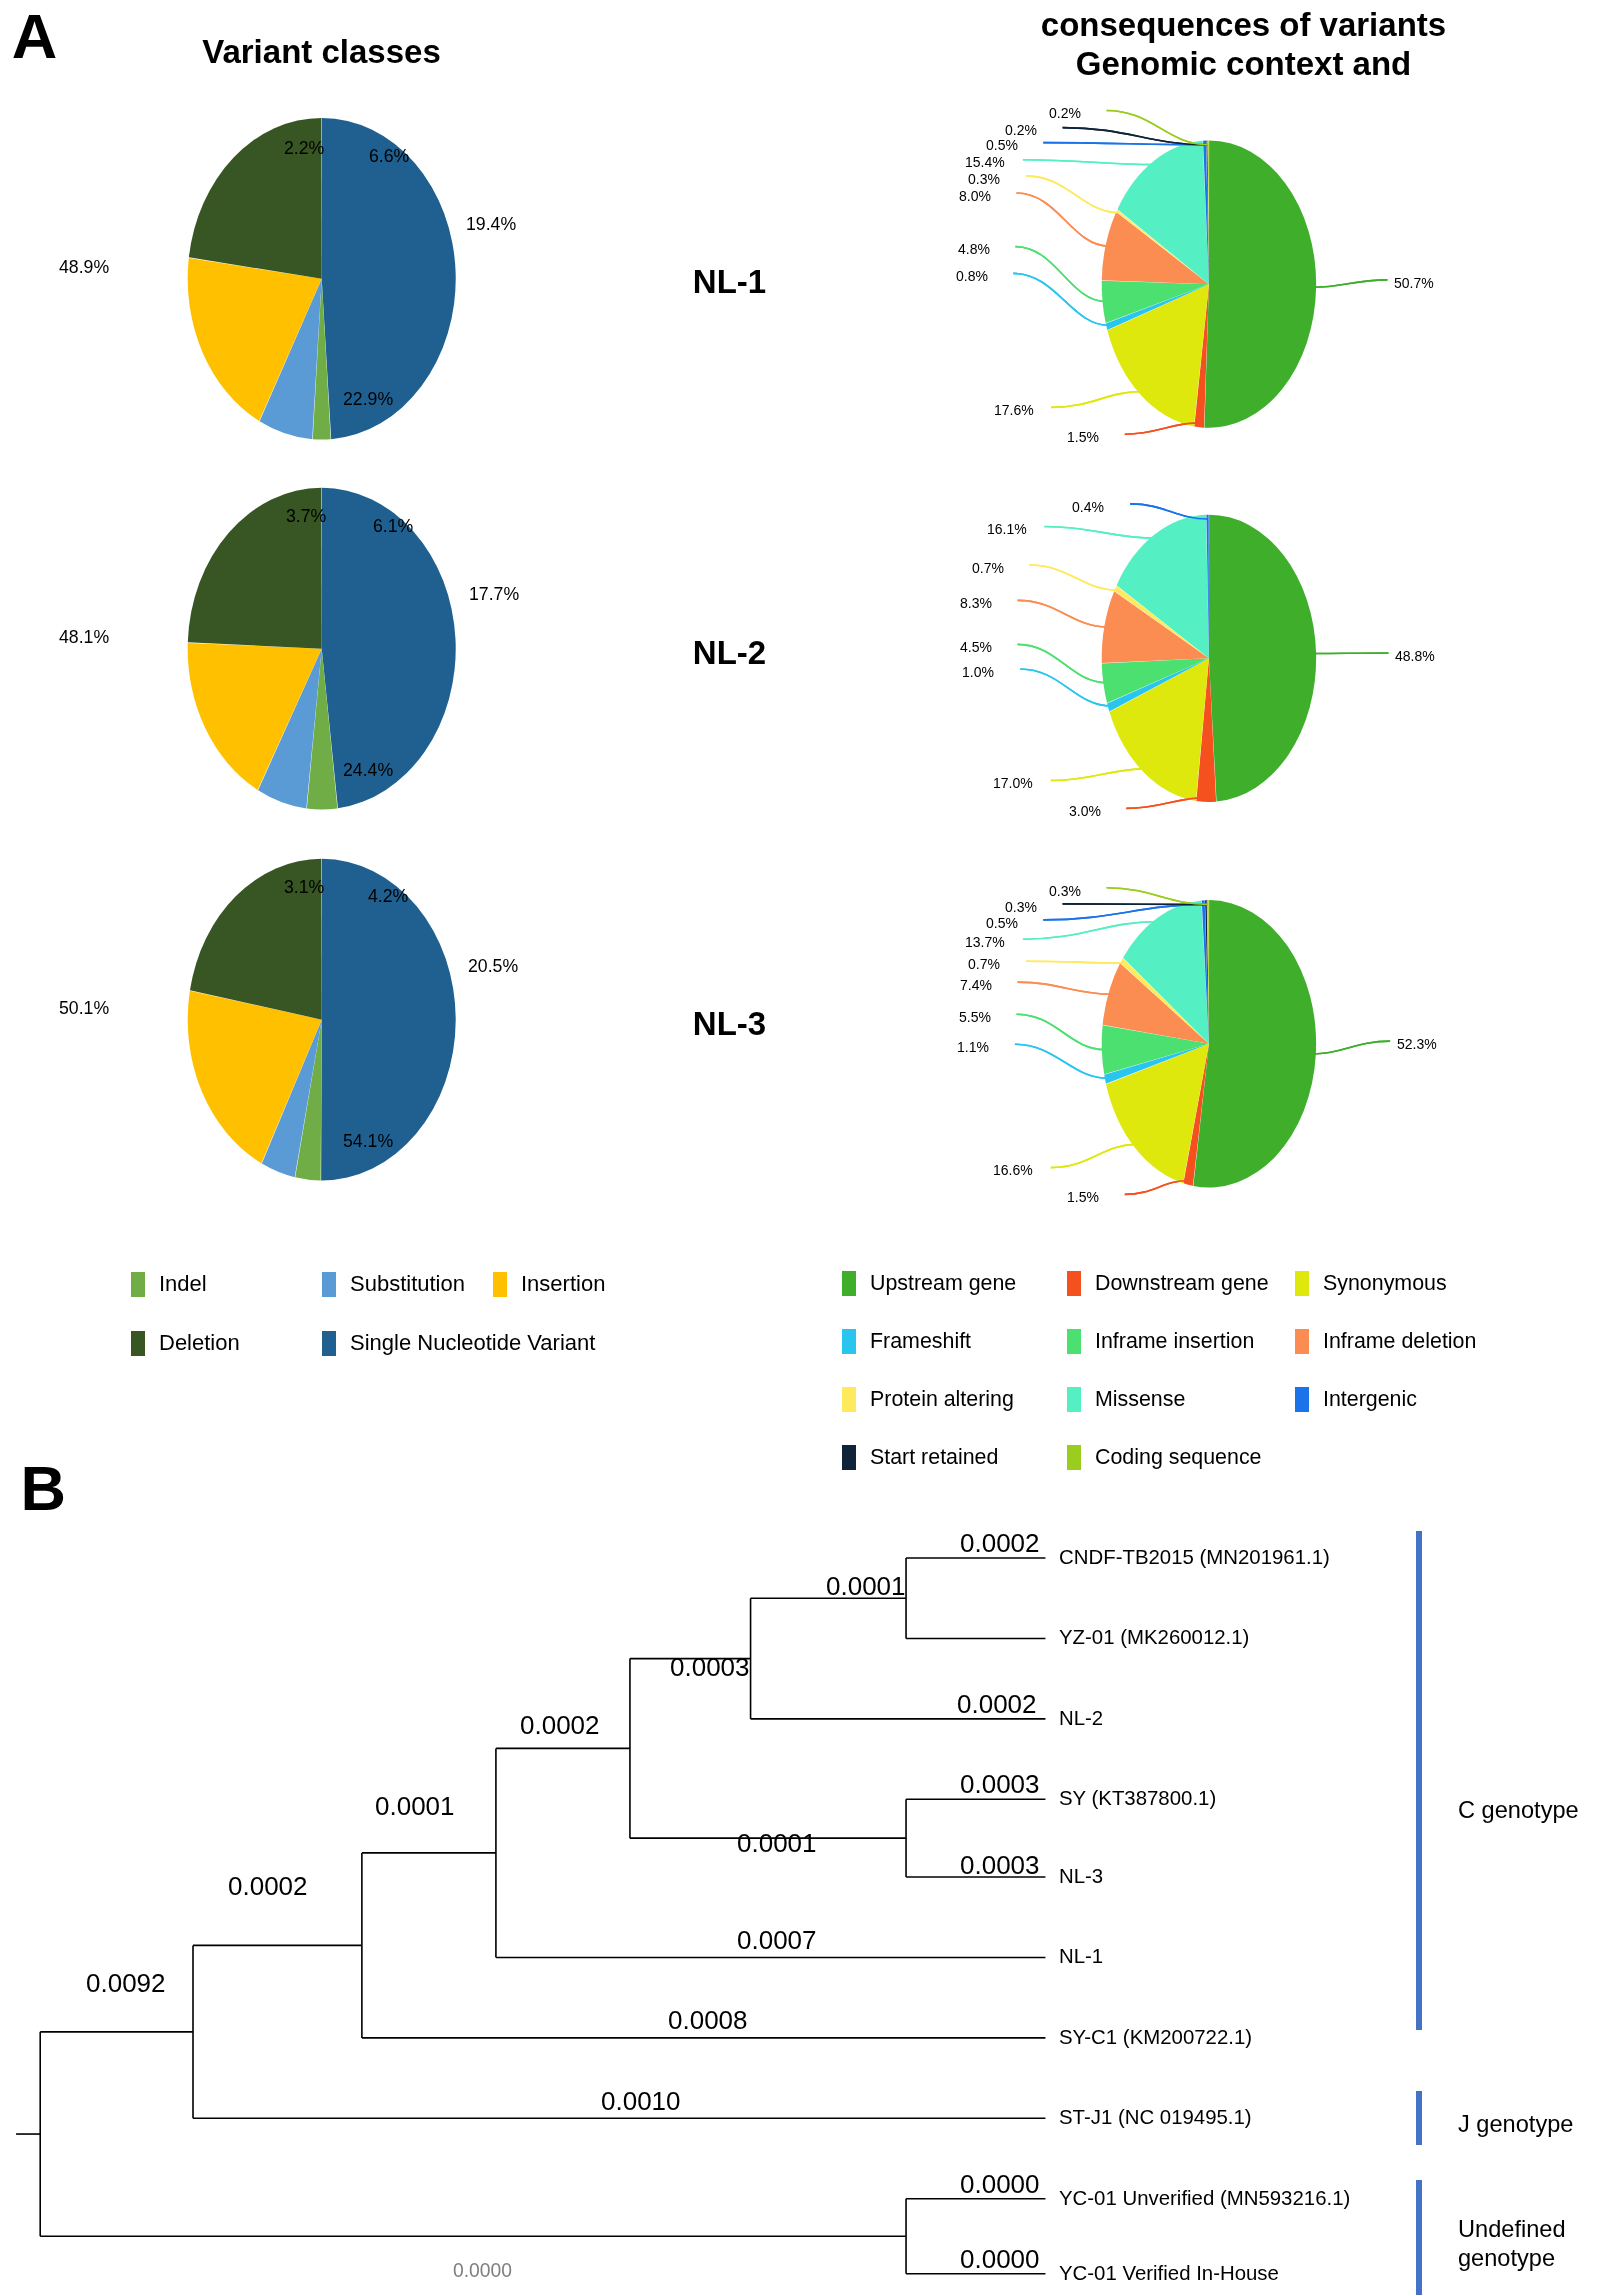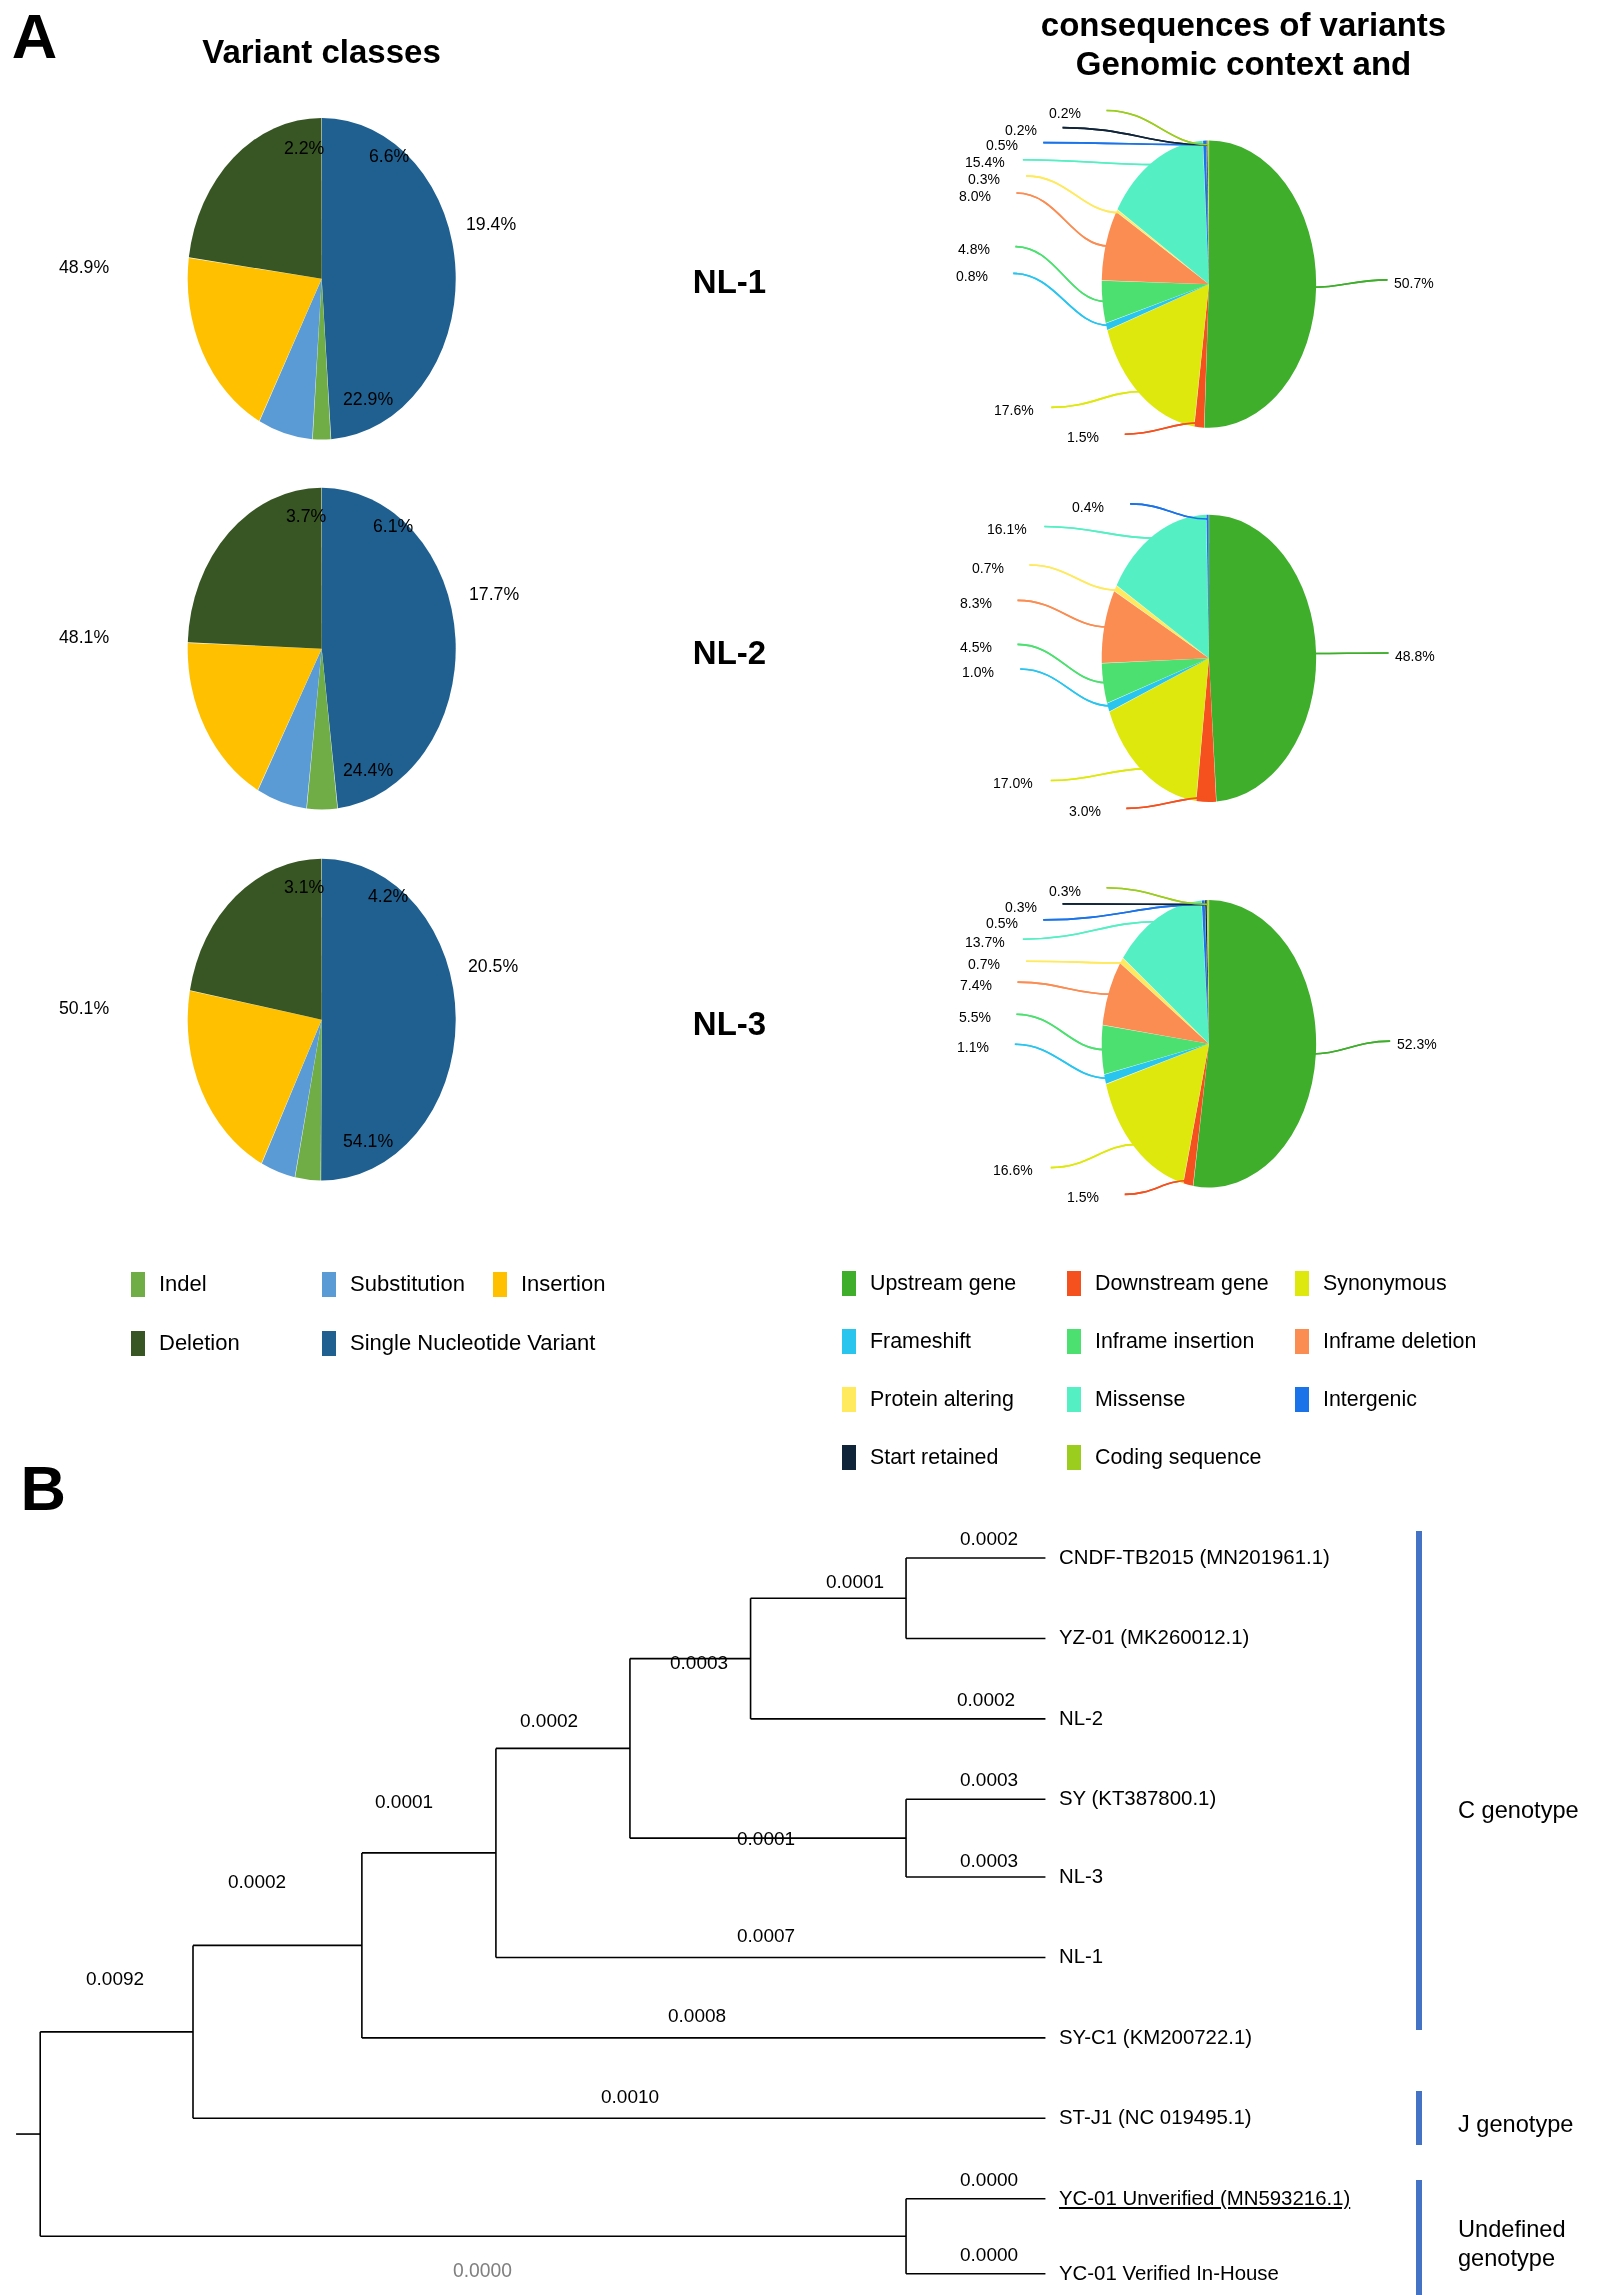--- a/index.html
+++ b/index.html
@@ -10,21 +10,21 @@
   .pct{position:absolute;font-size:17.7px;font-weight:normal;white-space:nowrap;}
   .pct.sm{font-size:14px;}
   .legend-item{position:absolute;display:flex;align-items:center;white-space:nowrap;}
   .swatch{width:14px;height:25px;margin-right:14px;flex:none;}
   .legend-label{font-size:22px;}
   .legend-label.rt{font-size:21.4px;}
   svg{display:block;}
   .leader{fill:none;stroke-width:3;}
   .tree line{stroke:#000;stroke-width:3;}
   .tip-label{position:absolute;font-size:20.4px;white-space:nowrap;}
-  .bl-label{position:absolute;font-size:19px;white-space:nowrap;}
+  .bl-label{position:absolute;font-size:26px;white-space:nowrap;}
   .scale-label{position:absolute;font-size:19.3px;color:#808080;white-space:nowrap;}
   .geno-bar{position:absolute;width:5.9px;background:#4472c4;}
   .geno-label{position:absolute;font-size:23.6px;line-height:1.25;white-space:pre-line;}
 </style>
 </head>
 <body>
 
 <div class="panel-letter" style="left:11.8px;top:5.4px;">A</div>
 
 <div class="col-title" style="left:107px;top:33px;width:429px;">Variant classes</div>
@@ -301,21 +301,21 @@
   </svg>
 <div id="tree-text">
     <div class="tip-label" style="left: 1059px; top: 1546px;">CNDF-TB2015 (MN201961.1)</div>
     <div class="tip-label" style="left: 1059px; top: 1626px;">YZ-01 (MK260012.1)</div>
     <div class="tip-label" style="left: 1059px; top: 1707px;">NL-2</div>
     <div class="tip-label" style="left: 1059px; top: 1787px;">SY (KT387800.1)</div>
     <div class="tip-label" style="left: 1059px; top: 1865px;">NL-3</div>
     <div class="tip-label" style="left: 1059px; top: 1945px;">NL-1</div>
     <div class="tip-label" style="left: 1059px; top: 2026px;">SY-C1 (KM200722.1)</div>
     <div class="tip-label" style="left: 1059px; top: 2106px;">ST-J1 (NC 019495.1)</div>
-    <div class="tip-label" style="left: 1059px; top: 2187px; text-decoration: underline;">YC-01 Unverified (MN593216.1)</div>
+    <div class="tip-label" style="left: 1059px; top: 2187px;">YC-01 Unverified (MN593216.1)</div>
     <div class="tip-label" style="left: 1059px; top: 2262px;">YC-01 Verified In-House</div>
     <div class="bl-label" style="left: 960px; top: 1528px;">0.0002</div>
     <div class="bl-label" style="left: 826px; top: 1571px;">0.0001</div>
     <div class="bl-label" style="left: 957px; top: 1689px;">0.0002</div>
     <div class="bl-label" style="left: 670px; top: 1652px;">0.0003</div>
     <div class="bl-label" style="left: 960px; top: 1769px;">0.0003</div>
     <div class="bl-label" style="left: 960px; top: 1850px;">0.0003</div>
     <div class="bl-label" style="left: 520px; top: 1710px;">0.0002</div>
     <div class="bl-label" style="left: 737px; top: 1828px;">0.0001</div>
     <div class="bl-label" style="left: 737px; top: 1925px;">0.0007</div>

